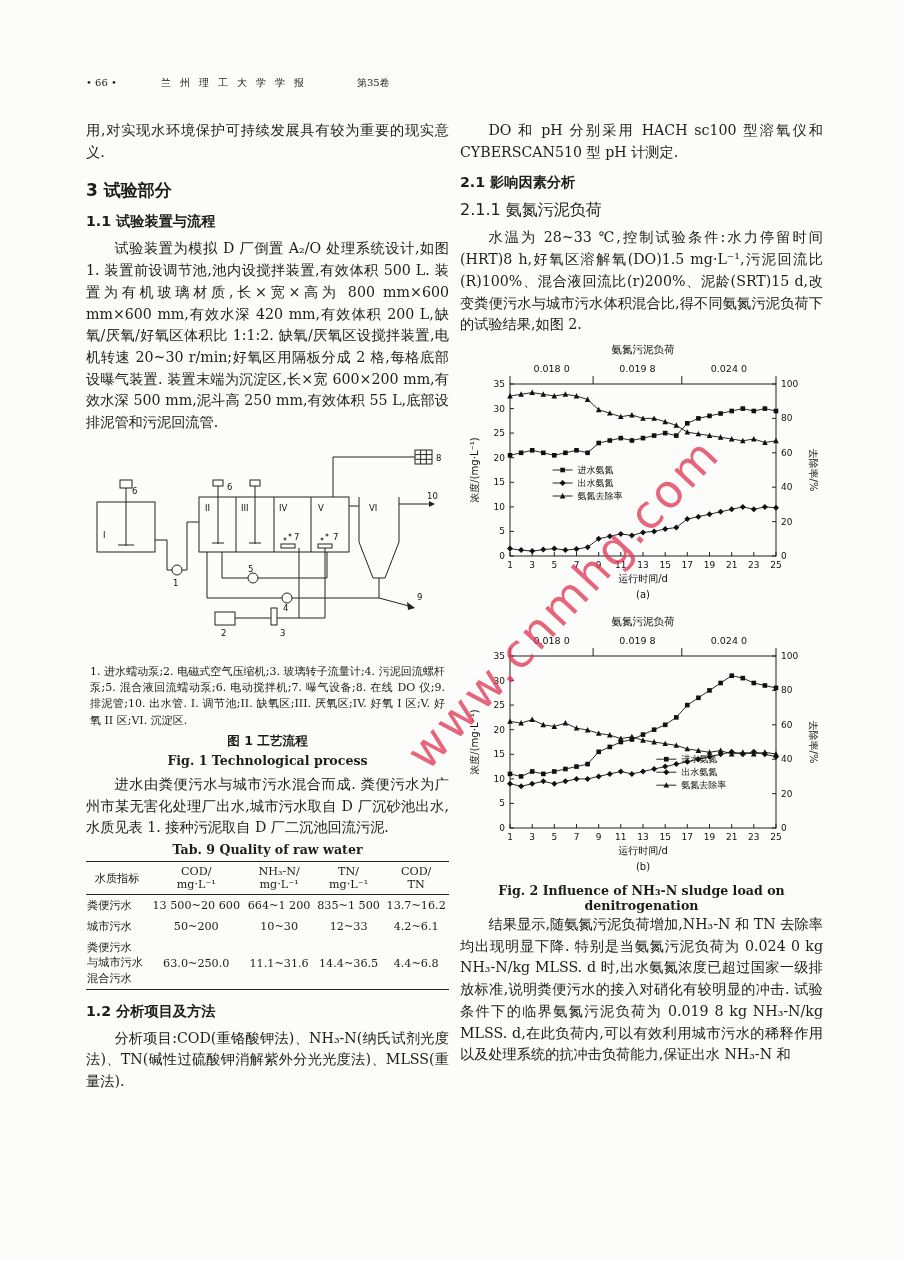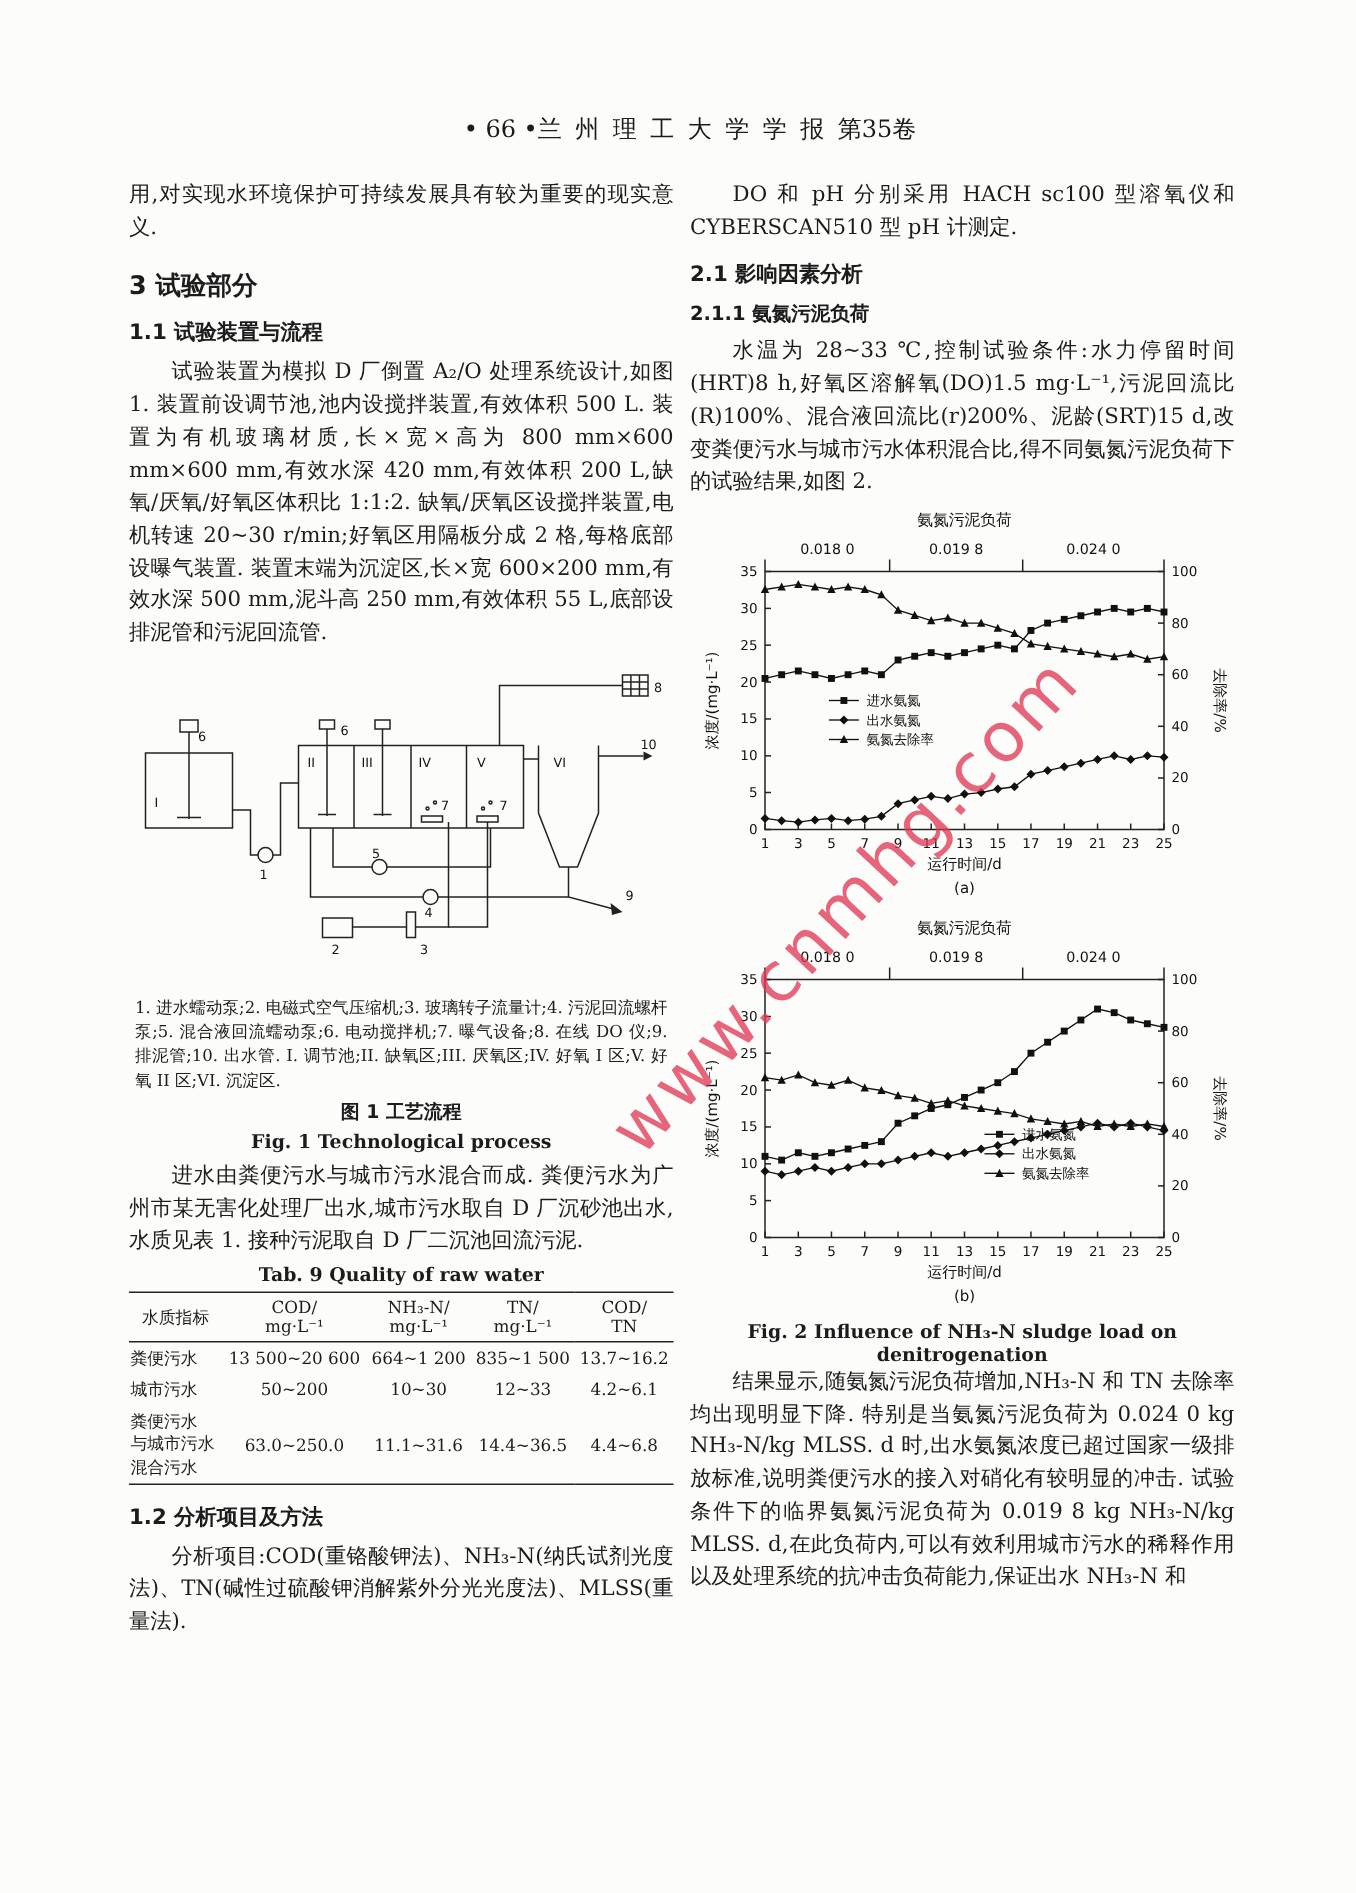--- a/index.html
+++ b/index.html
@@ -1,27 +1,27 @@
 <!DOCTYPE html>
 <html><head>
 <meta charset="utf-8">
 <style>
   html,body{margin:0;padding:0;background:#e8e8e6;}
   .page{position:relative;width:904px;height:1262px;margin:0 auto;background:#fcfcfa;
         font-family:"DejaVu Serif",serif;color:#1c1c1c;overflow:hidden;}
   .header{position:absolute;top:76px;left:86px;right:70px;display:flex;
-          justify-content:center;align-items:baseline;font-size:16px;}
+          justify-content:flex-start;align-items:baseline;font-size:10px;gap:44px;}
   .journal{letter-spacing:9px;}
   .columns{position:absolute;top:120px;left:86px;right:66px;display:flex;gap:11px;}
   .col{width:363px;flex:0 0 363px;}
   p.body{font-size:14.2px;line-height:1.53;text-align:justify;margin:0 0 2px 0;}
   .indent{text-indent:2em;}
   h2.sec{font-family:"DejaVu Sans",sans-serif;font-size:17px;font-weight:bold;margin:16px 0 10px 0;}
   h3.sub{font-family:"DejaVu Sans",sans-serif;font-size:14.2px;font-weight:bold;margin:10px 0 7px 0;}
-  h4.sub2{font-family:"DejaVu Sans",sans-serif;font-size:13px;font-weight:bold;margin:8px 0 6px 0;}
+  h4.sub2{font-family:"DejaVu Sans",sans-serif;font-size:16px;font-weight:normal;margin:8px 0 6px 0;}
   figure{margin:8px 0 6px 0;text-align:center;}
   .figlegend{font-size:11px;line-height:1.48;text-align:justify;margin:6px 4px 4px 4px;}
   .cap{font-family:"DejaVu Sans",sans-serif;font-size:12.6px;font-weight:bold;
        text-align:center;margin:3px 0 1px 0;}
   .cap.en{font-family:"DejaVu Serif",serif;}
   table.wq{width:100%;border-collapse:collapse;font-size:11.2px;margin:4px 0 12px 0;
            border-top:1.5px solid #222;border-bottom:1.5px solid #222;}
   table.wq th{border-bottom:0.9px solid #222;font-weight:normal;padding:3px 1px;
               text-align:center;white-space:pre-line;}
   table.wq td{text-align:center;padding:3px 1px;}

